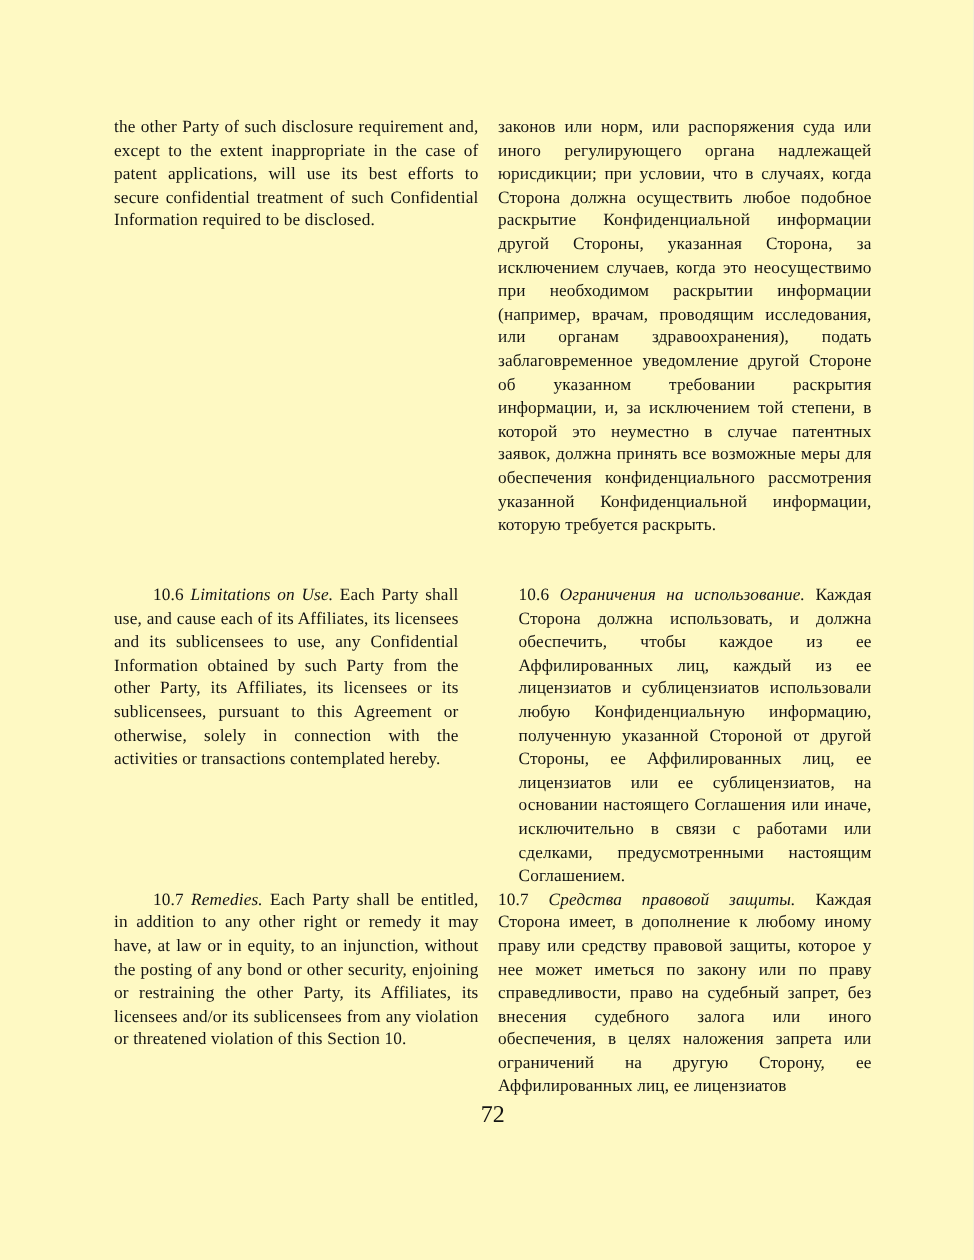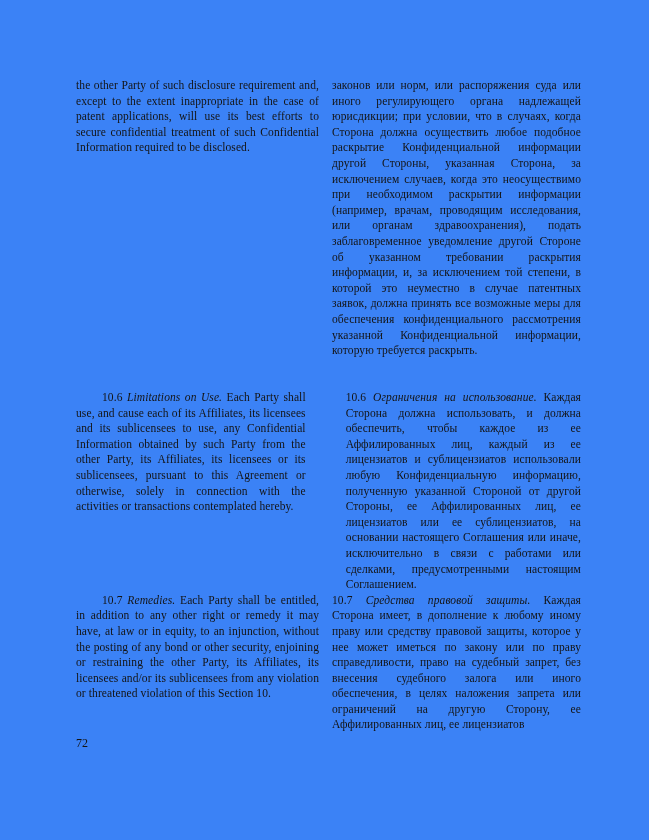--- a/index.html
+++ b/index.html
@@ -4,21 +4,21 @@
 <style>
   html, body {
     margin: 0;
     padding: 0;
     background: #e8e8e8;
   }
   .page {
     position: relative;
     width: 649px;
     height: 840px;
-    background: #3b82f6;
+    background: #fef9c3;
     font-family: "Liberation Serif", "DejaVu Serif", serif;
     color: #141414;
     overflow: hidden;
   }
   .content {
     position: absolute;
     left: 76px;
     top: 78px;
     width: 505px;
   }
@@ -34,21 +34,22 @@
     font-size: 11.5px;
     line-height: 15.6px;
     text-align: justify;
     letter-spacing: 0.1px;
   }
   .cell.en { width: 243px; }
   .cell.ru { width: 249px; }
   .cell.indent-first { text-indent: 26px; }
   .page-number {
     margin-top: 2px;
-    font-size: 12px;
+    text-align: center;
+    font-size: 16px;
     line-height: 15px;
   }
   .footnote {
     margin-top: 8px;
     font-size: 10px;
     line-height: 13px;
     text-align: justify;
     letter-spacing: 0.1px;
   }
   i { font-style: italic; }

